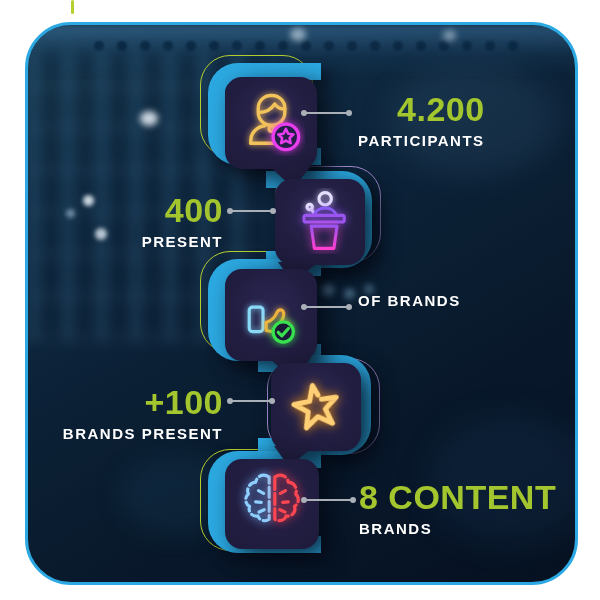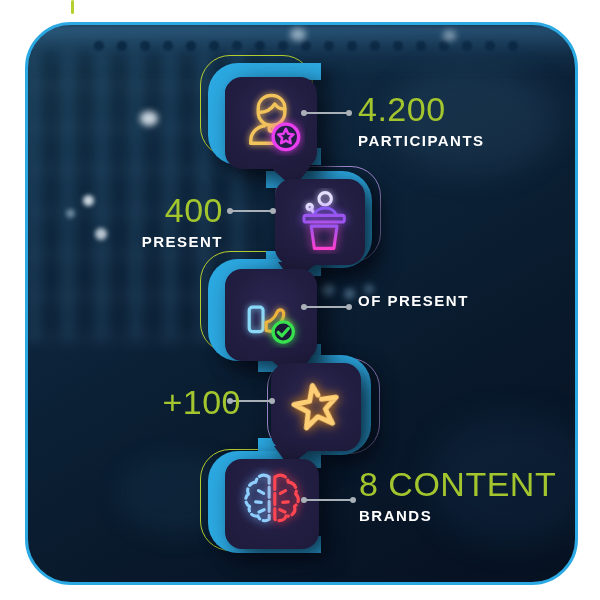--- a/index.html
+++ b/index.html
@@ -67,21 +67,21 @@
   .glow-blue{filter:drop-shadow(0 0 4px rgba(120,190,255,.95));}
   .glow-red{filter:drop-shadow(0 0 4px rgba(255,60,70,.95));}
 
   
   .connector{position:absolute;z-index:4;}
   .cline{position:absolute;height:2px;background:#aab0b8;border-radius:1px;}
   .cdot{position:absolute;width:6px;height:6px;border-radius:50%;background:#aab0b8;}
 
   
   .stat{position:absolute;z-index:5;}
-  .stat-value{font-size:34px;font-weight:normal;line-height:1;color:#a3c52e;letter-spacing:.5px;}
+  .stat-value{font-size:34px;font-weight:bold;line-height:1;color:#a3c52e;letter-spacing:.5px;text-align:right;}
   .stat-label{margin-top:6px;font-size:15px;font-weight:bold;color:#ffffff;letter-spacing:1.5px;}
   .align-right{text-align:right;}
 </style>
 </head>
 <body>
 
 <div class="canvas">
   <div class="top-tick"></div>
 
   <div class="frame">
@@ -218,23 +218,24 @@
 
     <div class="stat" style="left:330px;top:67px">
       <div class="stat-value">4.200</div>
       <div class="stat-label">PARTICIPANTS</div>
     </div>
     <div class="stat align-right" style="left:20px;top:168px;width:175px">
       <div class="stat-value">400</div>
       <div class="stat-label">PRESENT</div>
     </div>
     <div class="stat" style="left:330px;top:261px">
-      <div class="stat-label">OF PRESENT</div>
-    </div>
-    <div class="stat align-right" style="left:36px;top:360px;width:177px">
+      <div class="stat-label">OF BRANDS</div>
+    </div>
+    <div class="stat align-right" style="left:18px;top:360px;width:177px">
       <div class="stat-value">+100</div>
-    </div>
-    <div class="stat" style="left:331px;top:442px">
+      <div class="stat-label">BRANDS PRESENT</div>
+    </div>
+    <div class="stat" style="left:331px;top:455px">
       <div class="stat-value">8 CONTENT</div>
       <div class="stat-label">BRANDS</div>
     </div>
   </div>
 </div>
 
 </body></html>

